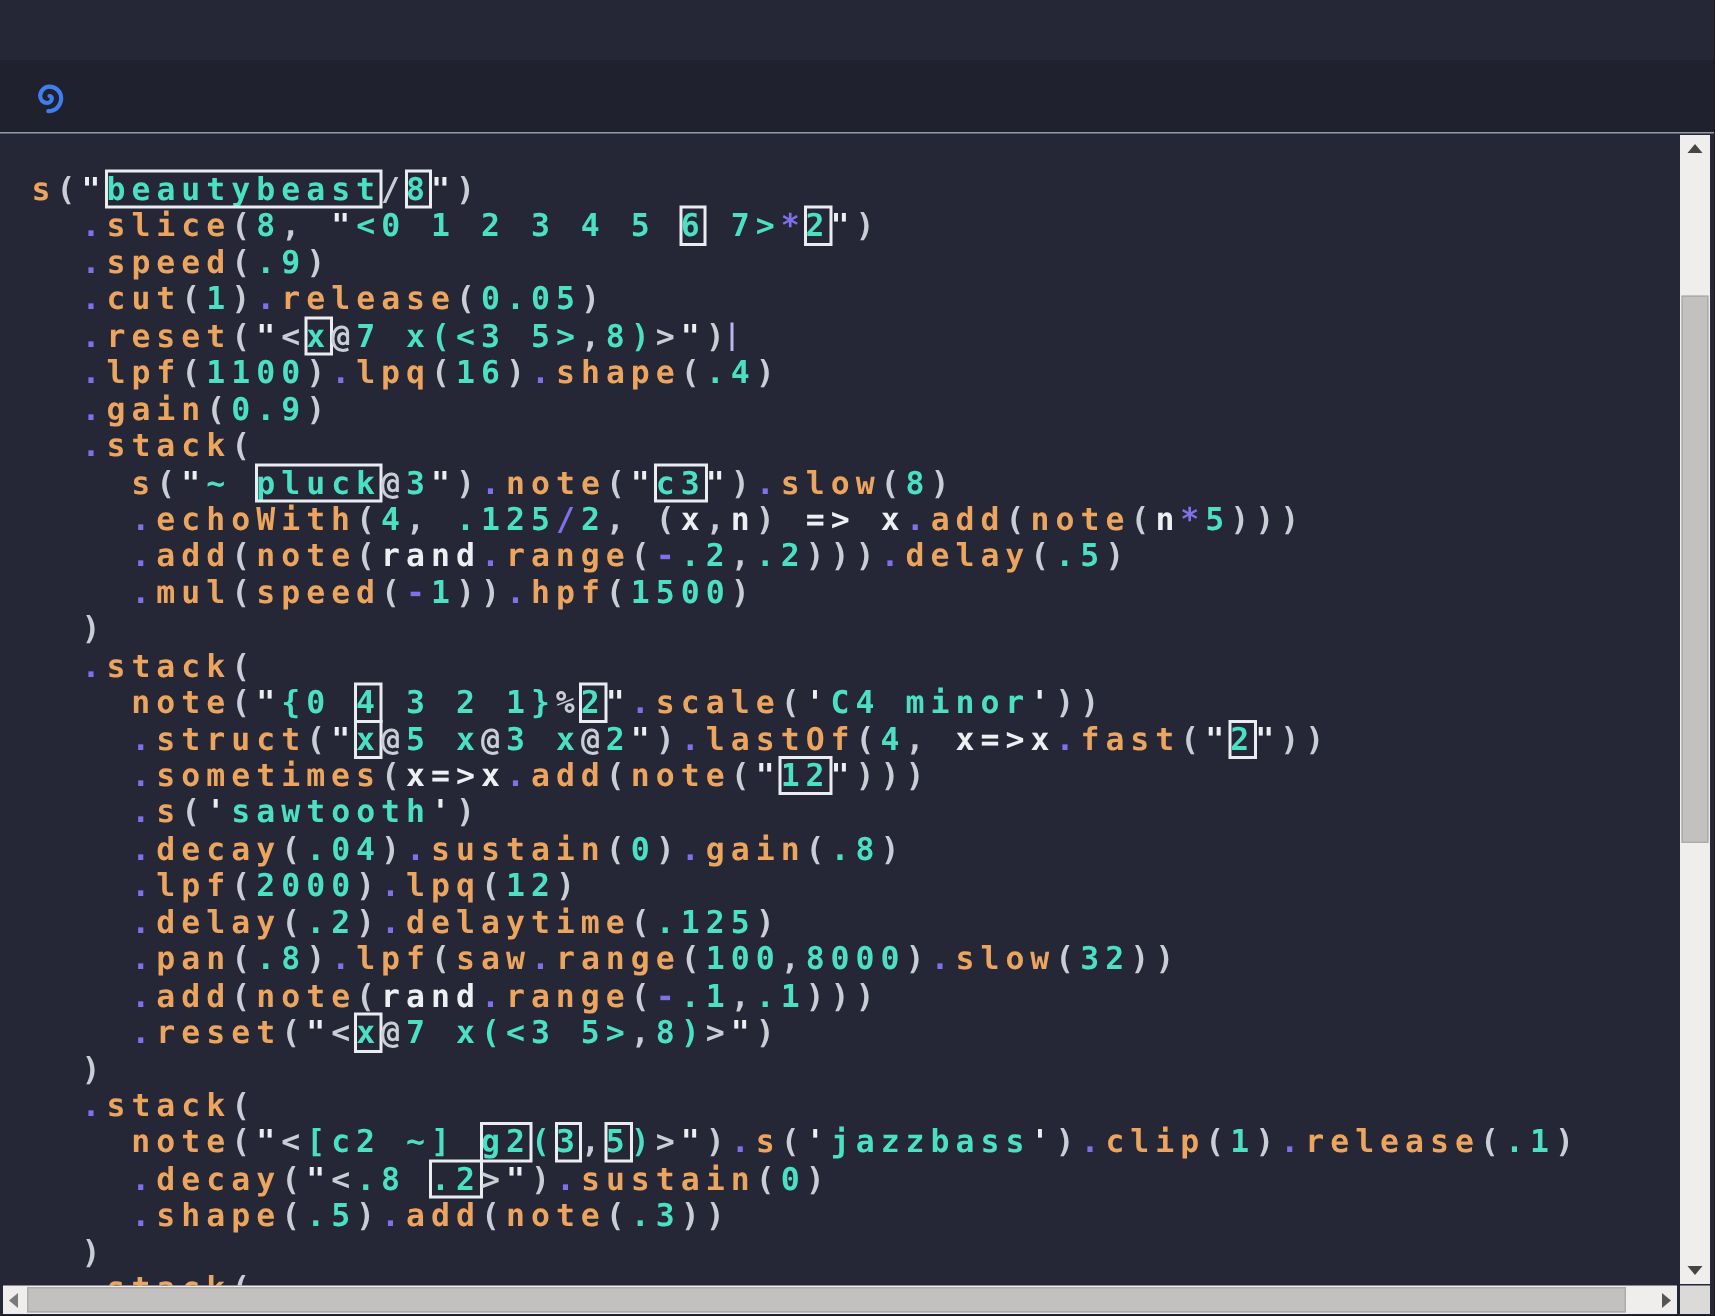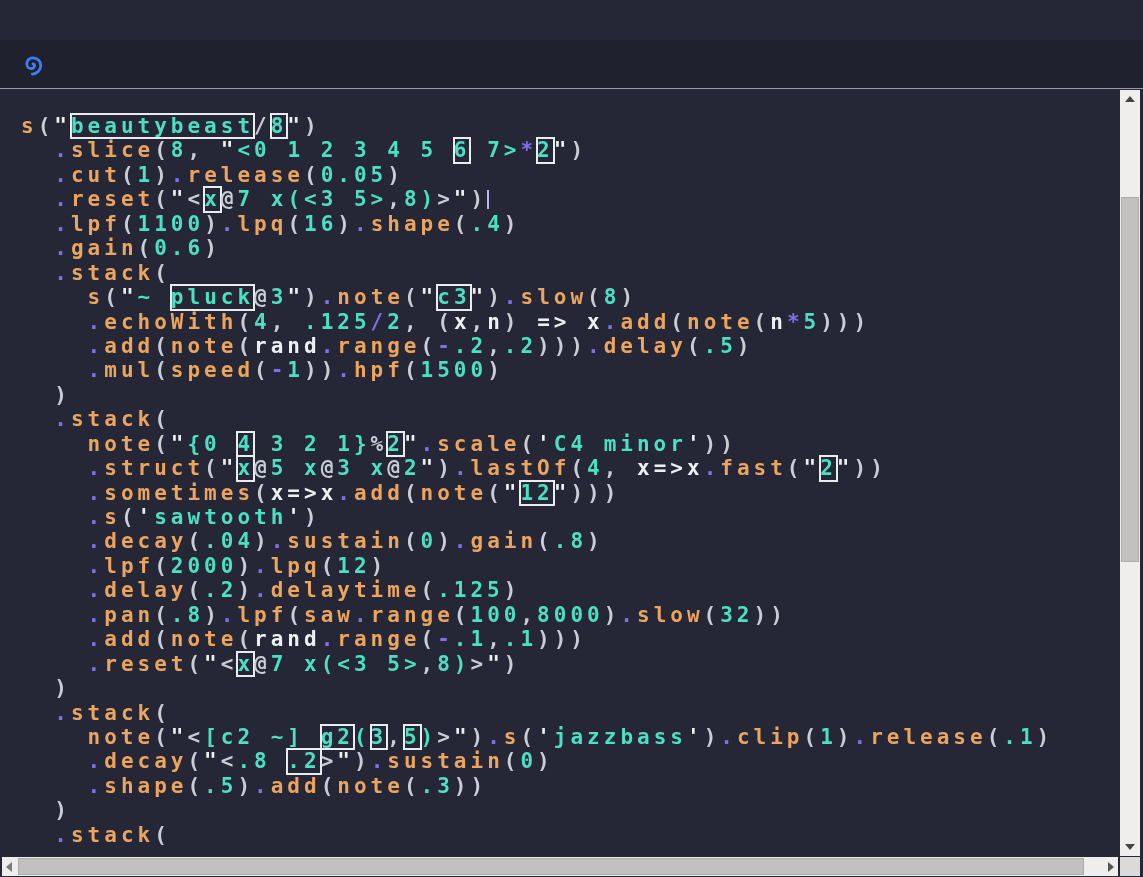--- a/index.html
+++ b/index.html
@@ -56,24 +56,25 @@
     <svg class="logo" viewBox="0 0 36 36">
       <path d="M18,18 a2,2 0 0 1 2,2 a4,4 0 0 1 -4,4 a6,6 0 0 1 -6,-6 a8,8 0 0 1 8,-8 a10,10 0 0 1 10,10 a11,11 0 0 1 -11,11" fill="none" stroke="#3f7ef0" stroke-width="3.6" stroke-linecap="round"></path>
     </svg>
   </div>
 
   <div class="content">
     <div class="code-area">
       <div>
           <div class="code-line"><span style="color: rgb(235, 165, 95);">s</span><span style="color: rgb(201, 205, 214);">(</span><span style="color: rgb(237, 239, 243);">"</span><span class="boxed" style="color: rgb(76, 224, 194);">beautybeast</span><span style="color: rgb(201, 205, 214);">/</span><span class="boxed" style="color: rgb(76, 224, 194);">8</span><span style="color: rgb(237, 239, 243);">"</span><span style="color: rgb(201, 205, 214);">)</span></div>
           <div class="code-line"><span style="color: rgb(201, 205, 214);">  </span><span style="color: rgb(130, 112, 234);">.</span><span style="color: rgb(235, 165, 95);">slice</span><span style="color: rgb(201, 205, 214);">(</span><span style="color: rgb(76, 224, 194);">8</span><span style="color: rgb(201, 205, 214);">,</span><span style="color: rgb(201, 205, 214);"> </span><span style="color: rgb(237, 239, 243);">"</span><span style="color: rgb(76, 224, 194);">&lt;0 1 2 3 4 5 </span><span class="boxed" style="color: rgb(76, 224, 194);">6</span><span style="color: rgb(76, 224, 194);"> 7&gt;</span><span style="color: rgb(130, 112, 234);">*</span><span class="boxed" style="color: rgb(76, 224, 194);">2</span><span style="color: rgb(237, 239, 243);">"</span><span style="color: rgb(201, 205, 214);">)</span></div>
+          <div class="code-line"><span style="color: rgb(201, 205, 214);">  </span><span style="color: rgb(130, 112, 234);">.</span><span style="color: rgb(235, 165, 95);">speed</span><span style="color: rgb(201, 205, 214);">(</span><span style="color: rgb(76, 224, 194);">.9</span><span style="color: rgb(201, 205, 214);">)</span></div>
           <div class="code-line"><span style="color: rgb(201, 205, 214);">  </span><span style="color: rgb(130, 112, 234);">.</span><span style="color: rgb(235, 165, 95);">cut</span><span style="color: rgb(201, 205, 214);">(</span><span style="color: rgb(76, 224, 194);">1</span><span style="color: rgb(201, 205, 214);">)</span><span style="color: rgb(130, 112, 234);">.</span><span style="color: rgb(235, 165, 95);">release</span><span style="color: rgb(201, 205, 214);">(</span><span style="color: rgb(76, 224, 194);">0.05</span><span style="color: rgb(201, 205, 214);">)</span></div>
           <div class="code-line"><span style="color: rgb(201, 205, 214);">  </span><span style="color: rgb(130, 112, 234);">.</span><span style="color: rgb(235, 165, 95);">reset</span><span style="color: rgb(201, 205, 214);">(</span><span style="color: rgb(237, 239, 243);">"</span><span style="color: rgb(201, 205, 214);">&lt;</span><span class="boxed" style="color: rgb(76, 224, 194);">x</span><span style="color: rgb(201, 205, 214);">@</span><span style="color: rgb(76, 224, 194);">7 x(&lt;3 5&gt;</span><span style="color: rgb(201, 205, 214);">,</span><span style="color: rgb(76, 224, 194);">8)</span><span style="color: rgb(201, 205, 214);">&gt;</span><span style="color: rgb(237, 239, 243);">"</span><span style="color: rgb(201, 205, 214);">)</span><span class="caret"></span></div>
           <div class="code-line"><span style="color: rgb(201, 205, 214);">  </span><span style="color: rgb(130, 112, 234);">.</span><span style="color: rgb(235, 165, 95);">lpf</span><span style="color: rgb(201, 205, 214);">(</span><span style="color: rgb(76, 224, 194);">1100</span><span style="color: rgb(201, 205, 214);">)</span><span style="color: rgb(130, 112, 234);">.</span><span style="color: rgb(235, 165, 95);">lpq</span><span style="color: rgb(201, 205, 214);">(</span><span style="color: rgb(76, 224, 194);">16</span><span style="color: rgb(201, 205, 214);">)</span><span style="color: rgb(130, 112, 234);">.</span><span style="color: rgb(235, 165, 95);">shape</span><span style="color: rgb(201, 205, 214);">(</span><span style="color: rgb(76, 224, 194);">.4</span><span style="color: rgb(201, 205, 214);">)</span></div>
-          <div class="code-line"><span style="color: rgb(201, 205, 214);">  </span><span style="color: rgb(130, 112, 234);">.</span><span style="color: rgb(235, 165, 95);">gain</span><span style="color: rgb(201, 205, 214);">(</span><span style="color: rgb(76, 224, 194);">0.6</span><span style="color: rgb(201, 205, 214);">)</span></div>
+          <div class="code-line"><span style="color: rgb(201, 205, 214);">  </span><span style="color: rgb(130, 112, 234);">.</span><span style="color: rgb(235, 165, 95);">gain</span><span style="color: rgb(201, 205, 214);">(</span><span style="color: rgb(76, 224, 194);">0.9</span><span style="color: rgb(201, 205, 214);">)</span></div>
           <div class="code-line"><span style="color: rgb(201, 205, 214);">  </span><span style="color: rgb(130, 112, 234);">.</span><span style="color: rgb(235, 165, 95);">stack</span><span style="color: rgb(201, 205, 214);">(</span></div>
           <div class="code-line"><span style="color: rgb(201, 205, 214);">    </span><span style="color: rgb(235, 165, 95);">s</span><span style="color: rgb(201, 205, 214);">(</span><span style="color: rgb(237, 239, 243);">"</span><span style="color: rgb(76, 224, 194);">~ </span><span class="boxed" style="color: rgb(76, 224, 194);">pluck</span><span style="color: rgb(201, 205, 214);">@</span><span style="color: rgb(76, 224, 194);">3</span><span style="color: rgb(237, 239, 243);">"</span><span style="color: rgb(201, 205, 214);">)</span><span style="color: rgb(130, 112, 234);">.</span><span style="color: rgb(235, 165, 95);">note</span><span style="color: rgb(201, 205, 214);">(</span><span style="color: rgb(237, 239, 243);">"</span><span class="boxed" style="color: rgb(76, 224, 194);">c3</span><span style="color: rgb(237, 239, 243);">"</span><span style="color: rgb(201, 205, 214);">)</span><span style="color: rgb(130, 112, 234);">.</span><span style="color: rgb(235, 165, 95);">slow</span><span style="color: rgb(201, 205, 214);">(</span><span style="color: rgb(76, 224, 194);">8</span><span style="color: rgb(201, 205, 214);">)</span></div>
           <div class="code-line"><span style="color: rgb(201, 205, 214);">    </span><span style="color: rgb(130, 112, 234);">.</span><span style="color: rgb(235, 165, 95);">echoWith</span><span style="color: rgb(201, 205, 214);">(</span><span style="color: rgb(76, 224, 194);">4</span><span style="color: rgb(201, 205, 214);">,</span><span style="color: rgb(201, 205, 214);"> </span><span style="color: rgb(76, 224, 194);">.125</span><span style="color: rgb(130, 112, 234);">/</span><span style="color: rgb(76, 224, 194);">2</span><span style="color: rgb(201, 205, 214);">,</span><span style="color: rgb(201, 205, 214);"> </span><span style="color: rgb(201, 205, 214);">(</span><span style="color: rgb(237, 239, 243);">x</span><span style="color: rgb(201, 205, 214);">,</span><span style="color: rgb(237, 239, 243);">n</span><span style="color: rgb(201, 205, 214);">)</span><span style="color: rgb(201, 205, 214);"> </span><span style="color: rgb(237, 239, 243);">=&gt;</span><span style="color: rgb(201, 205, 214);"> </span><span style="color: rgb(237, 239, 243);">x</span><span style="color: rgb(130, 112, 234);">.</span><span style="color: rgb(235, 165, 95);">add</span><span style="color: rgb(201, 205, 214);">(</span><span style="color: rgb(235, 165, 95);">note</span><span style="color: rgb(201, 205, 214);">(</span><span style="color: rgb(237, 239, 243);">n</span><span style="color: rgb(130, 112, 234);">*</span><span style="color: rgb(76, 224, 194);">5</span><span style="color: rgb(201, 205, 214);">)))</span></div>
           <div class="code-line"><span style="color: rgb(201, 205, 214);">    </span><span style="color: rgb(130, 112, 234);">.</span><span style="color: rgb(235, 165, 95);">add</span><span style="color: rgb(201, 205, 214);">(</span><span style="color: rgb(235, 165, 95);">note</span><span style="color: rgb(201, 205, 214);">(</span><span style="color: rgb(237, 239, 243);">rand</span><span style="color: rgb(130, 112, 234);">.</span><span style="color: rgb(235, 165, 95);">range</span><span style="color: rgb(201, 205, 214);">(</span><span style="color: rgb(130, 112, 234);">-</span><span style="color: rgb(76, 224, 194);">.2</span><span style="color: rgb(201, 205, 214);">,</span><span style="color: rgb(76, 224, 194);">.2</span><span style="color: rgb(201, 205, 214);">)))</span><span style="color: rgb(130, 112, 234);">.</span><span style="color: rgb(235, 165, 95);">delay</span><span style="color: rgb(201, 205, 214);">(</span><span style="color: rgb(76, 224, 194);">.5</span><span style="color: rgb(201, 205, 214);">)</span></div>
           <div class="code-line"><span style="color: rgb(201, 205, 214);">    </span><span style="color: rgb(130, 112, 234);">.</span><span style="color: rgb(235, 165, 95);">mul</span><span style="color: rgb(201, 205, 214);">(</span><span style="color: rgb(235, 165, 95);">speed</span><span style="color: rgb(201, 205, 214);">(</span><span style="color: rgb(130, 112, 234);">-</span><span style="color: rgb(76, 224, 194);">1</span><span style="color: rgb(201, 205, 214);">))</span><span style="color: rgb(130, 112, 234);">.</span><span style="color: rgb(235, 165, 95);">hpf</span><span style="color: rgb(201, 205, 214);">(</span><span style="color: rgb(76, 224, 194);">1500</span><span style="color: rgb(201, 205, 214);">)</span></div>
           <div class="code-line"><span style="color: rgb(201, 205, 214);">  </span><span style="color: rgb(201, 205, 214);">)</span></div>
           <div class="code-line"><span style="color: rgb(201, 205, 214);">  </span><span style="color: rgb(130, 112, 234);">.</span><span style="color: rgb(235, 165, 95);">stack</span><span style="color: rgb(201, 205, 214);">(</span></div>
           <div class="code-line"><span style="color: rgb(201, 205, 214);">    </span><span style="color: rgb(235, 165, 95);">note</span><span style="color: rgb(201, 205, 214);">(</span><span style="color: rgb(237, 239, 243);">"</span><span style="color: rgb(76, 224, 194);">{0 </span><span class="boxed" style="color: rgb(76, 224, 194);">4</span><span style="color: rgb(76, 224, 194);"> 3 2 1}</span><span style="color: rgb(201, 205, 214);">%</span><span class="boxed" style="color: rgb(76, 224, 194);">2</span><span style="color: rgb(237, 239, 243);">"</span><span style="color: rgb(130, 112, 234);">.</span><span style="color: rgb(235, 165, 95);">scale</span><span style="color: rgb(201, 205, 214);">(</span><span style="color: rgb(237, 239, 243);">'</span><span style="color: rgb(76, 224, 194);">C4 minor</span><span style="color: rgb(237, 239, 243);">'</span><span style="color: rgb(201, 205, 214);">))</span></div>
           <div class="code-line"><span style="color: rgb(201, 205, 214);">    </span><span style="color: rgb(130, 112, 234);">.</span><span style="color: rgb(235, 165, 95);">struct</span><span style="color: rgb(201, 205, 214);">(</span><span style="color: rgb(237, 239, 243);">"</span><span class="boxed" style="color: rgb(76, 224, 194);">x</span><span style="color: rgb(201, 205, 214);">@</span><span style="color: rgb(76, 224, 194);">5 x</span><span style="color: rgb(201, 205, 214);">@</span><span style="color: rgb(76, 224, 194);">3 x</span><span style="color: rgb(201, 205, 214);">@</span><span style="color: rgb(76, 224, 194);">2</span><span style="color: rgb(237, 239, 243);">"</span><span style="color: rgb(201, 205, 214);">)</span><span style="color: rgb(130, 112, 234);">.</span><span style="color: rgb(235, 165, 95);">lastOf</span><span style="color: rgb(201, 205, 214);">(</span><span style="color: rgb(76, 224, 194);">4</span><span style="color: rgb(201, 205, 214);">,</span><span style="color: rgb(201, 205, 214);"> </span><span style="color: rgb(237, 239, 243);">x</span><span style="color: rgb(237, 239, 243);">=&gt;</span><span style="color: rgb(237, 239, 243);">x</span><span style="color: rgb(130, 112, 234);">.</span><span style="color: rgb(235, 165, 95);">fast</span><span style="color: rgb(201, 205, 214);">(</span><span style="color: rgb(237, 239, 243);">"</span><span class="boxed" style="color: rgb(76, 224, 194);">2</span><span style="color: rgb(237, 239, 243);">"</span><span style="color: rgb(201, 205, 214);">))</span></div>
           <div class="code-line"><span style="color: rgb(201, 205, 214);">    </span><span style="color: rgb(130, 112, 234);">.</span><span style="color: rgb(235, 165, 95);">sometimes</span><span style="color: rgb(201, 205, 214);">(</span><span style="color: rgb(237, 239, 243);">x</span><span style="color: rgb(237, 239, 243);">=&gt;</span><span style="color: rgb(237, 239, 243);">x</span><span style="color: rgb(130, 112, 234);">.</span><span style="color: rgb(235, 165, 95);">add</span><span style="color: rgb(201, 205, 214);">(</span><span style="color: rgb(235, 165, 95);">note</span><span style="color: rgb(201, 205, 214);">(</span><span style="color: rgb(237, 239, 243);">"</span><span class="boxed" style="color: rgb(76, 224, 194);">12</span><span style="color: rgb(237, 239, 243);">"</span><span style="color: rgb(201, 205, 214);">)))</span></div>

